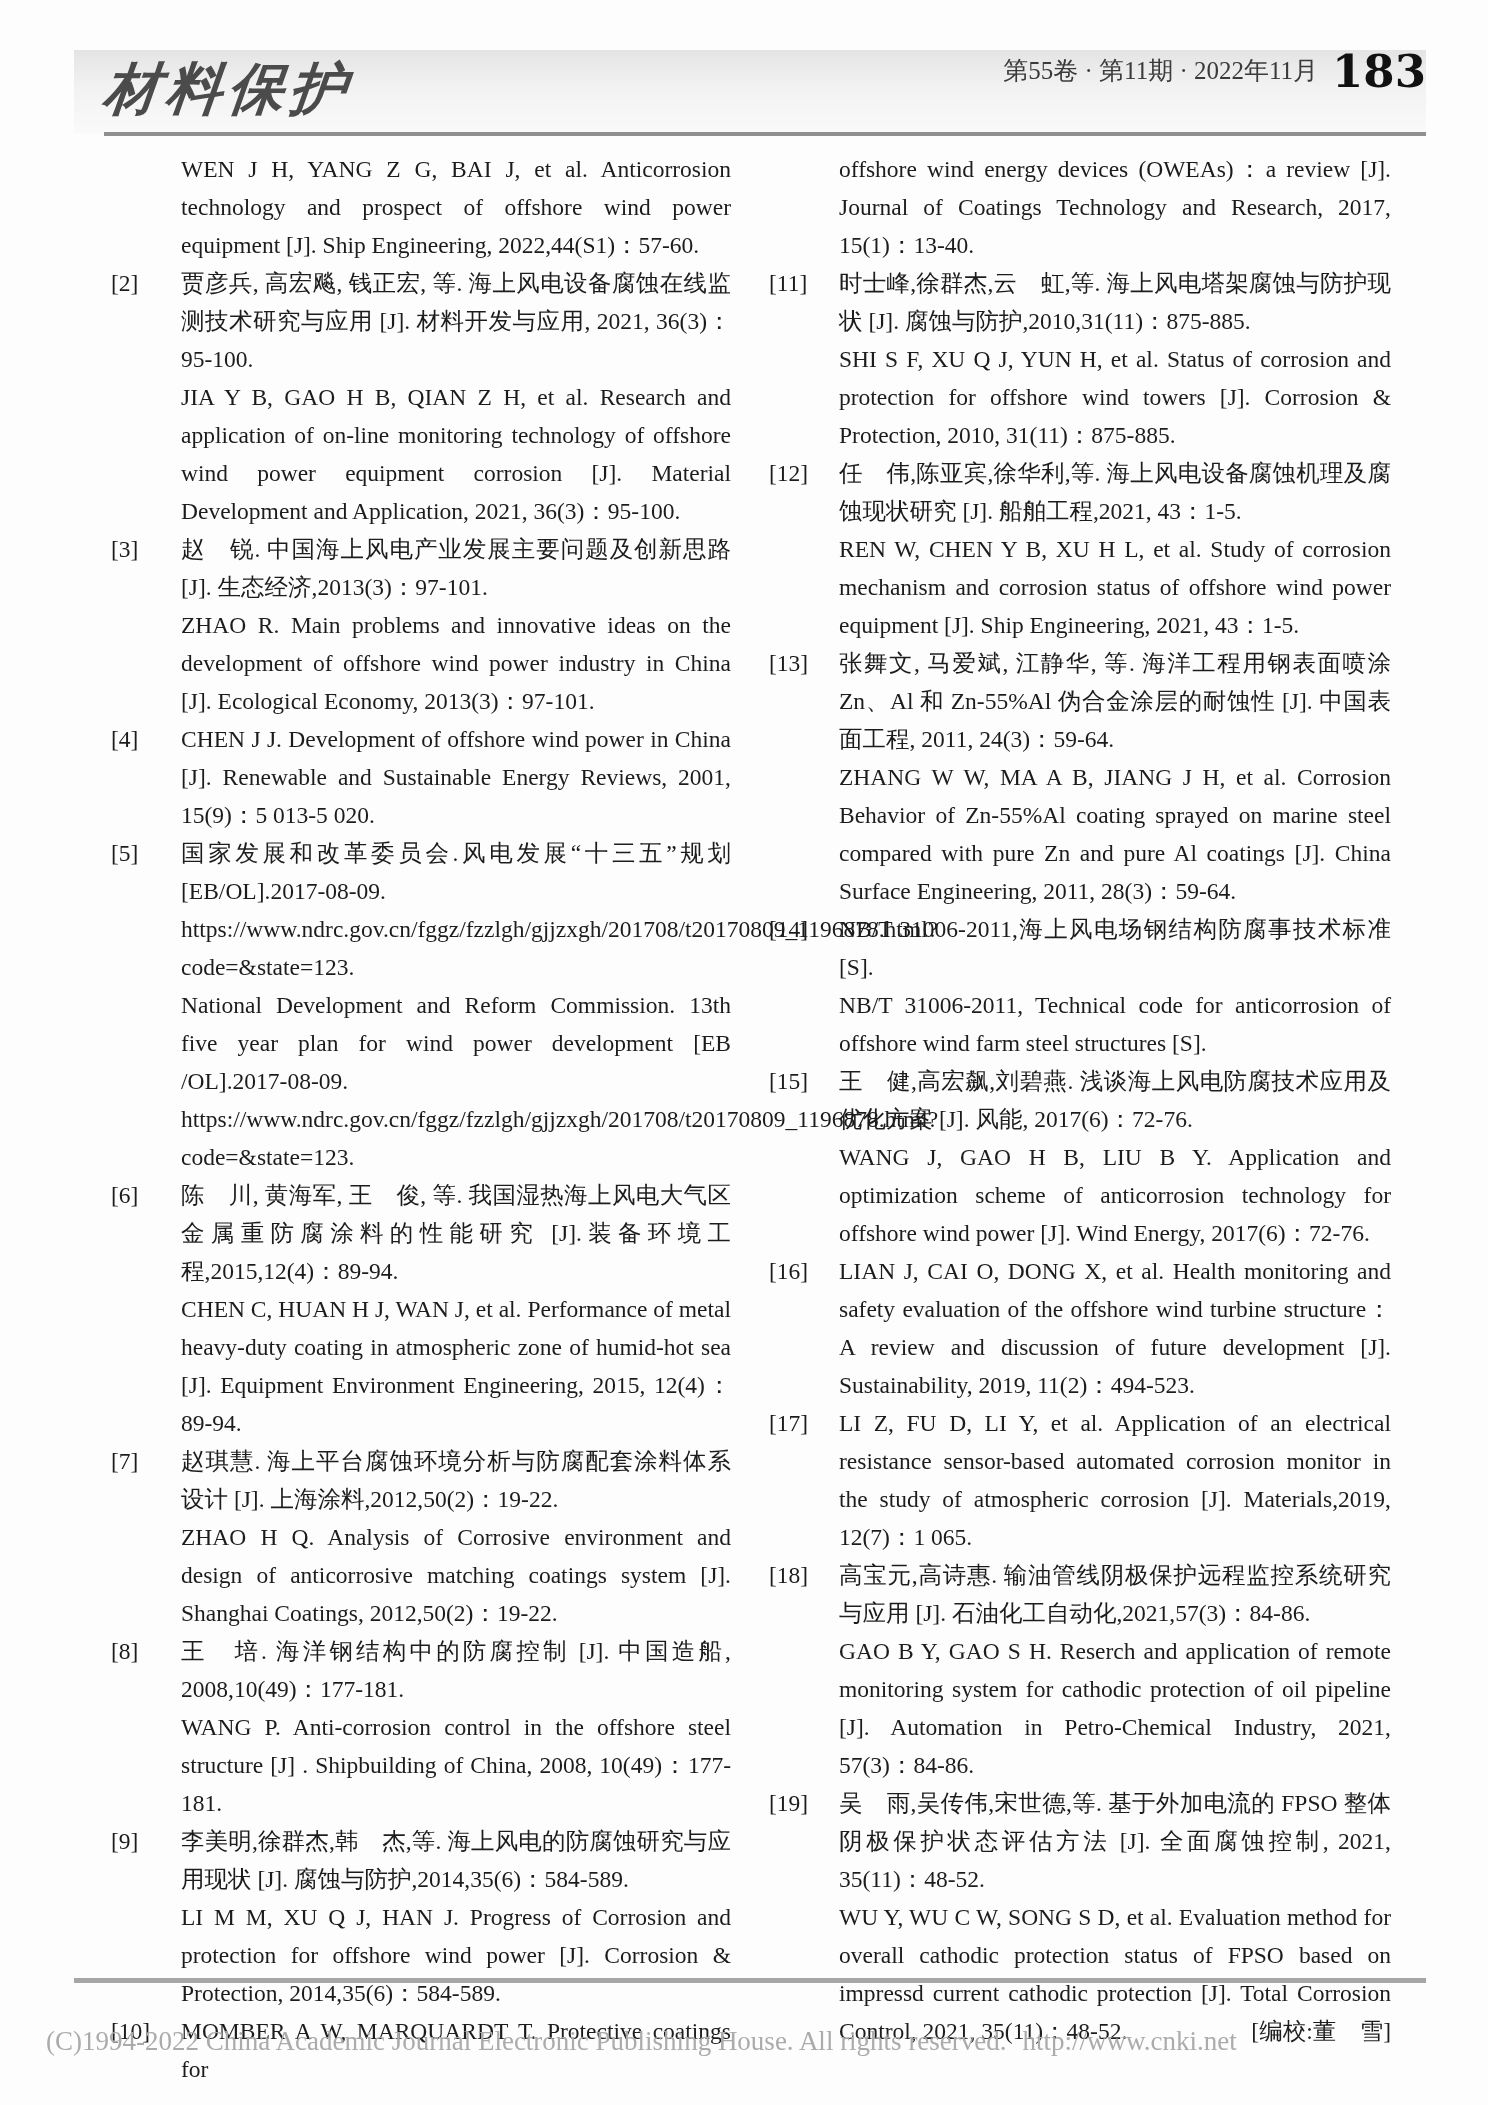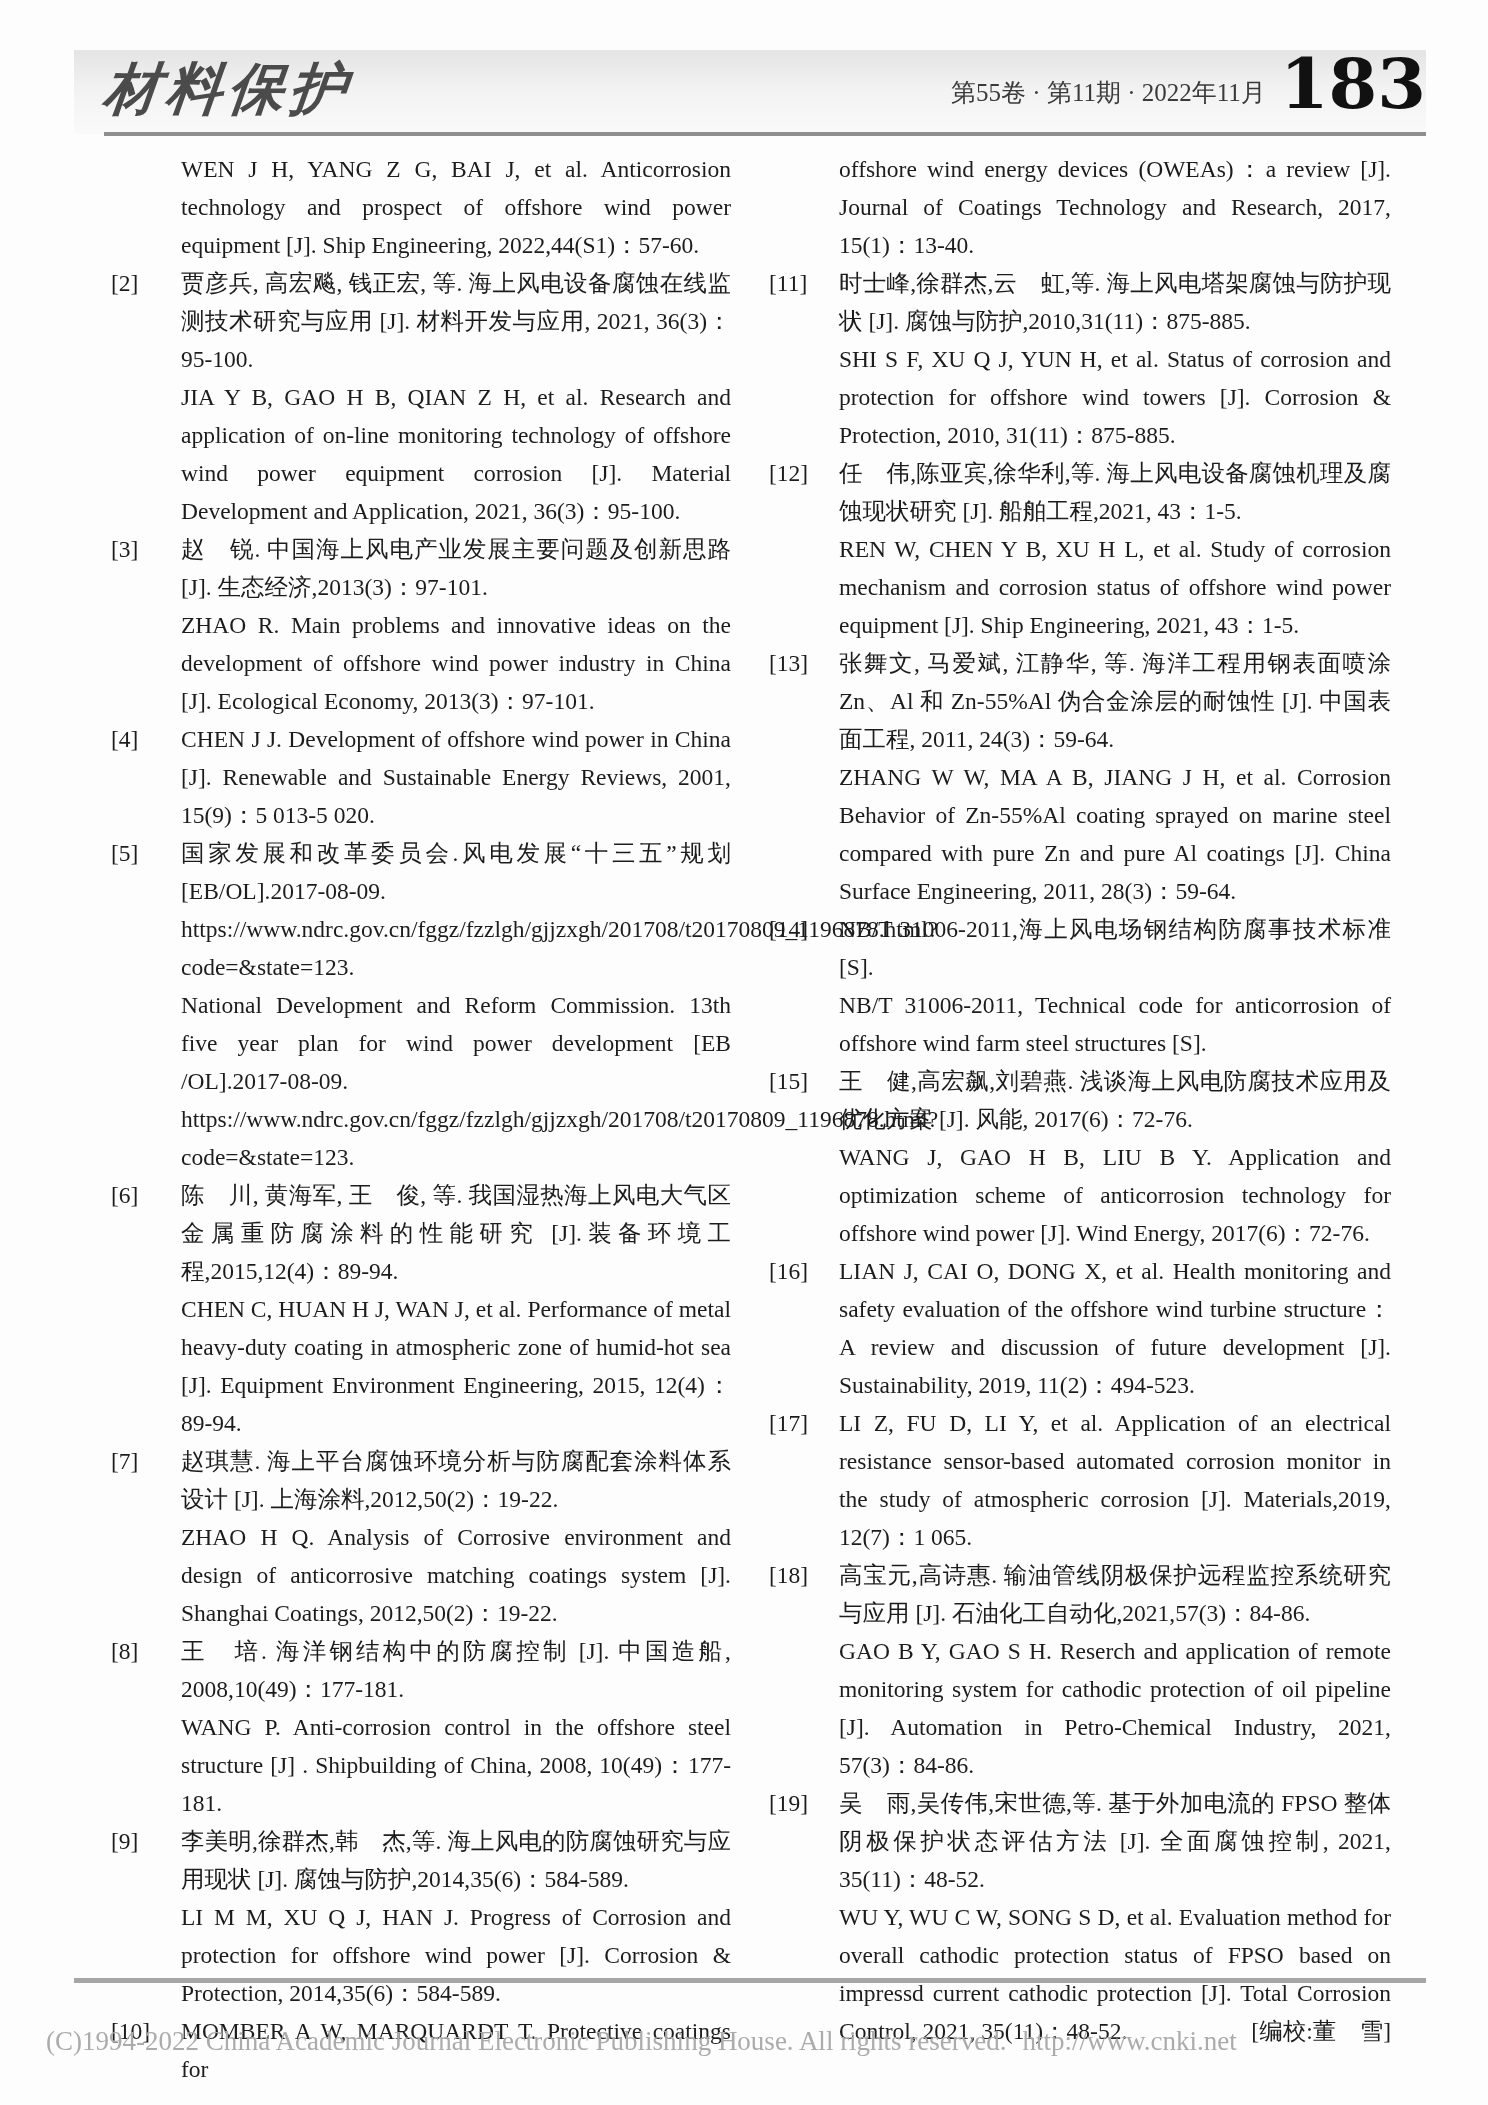--- a/index.html
+++ b/index.html
@@ -27,21 +27,21 @@
   }
   .header-right{
     position:absolute;right:62px;top:52px;
     display:flex;align-items:flex-end;gap:14px;
   }
   .issue-info{
     font-size:25px;color:#3a3a3a;line-height:1;
     padding-bottom:10px;white-space:nowrap;
   }
   .page-number{
-    font-size:70px;font-weight:bold;color:#111;line-height:0.9;
+    font-size:45px;font-weight:bold;color:#111;line-height:0.9;
     font-family:"DejaVu Serif","Liberation Serif",serif;
   }
   .header-rule{
     position:absolute;left:104px;top:132px;width:1322px;height:4px;
     background:#8f8f8f;
   }
   
   .col{
     position:absolute;top:150px;
     width:620px;

